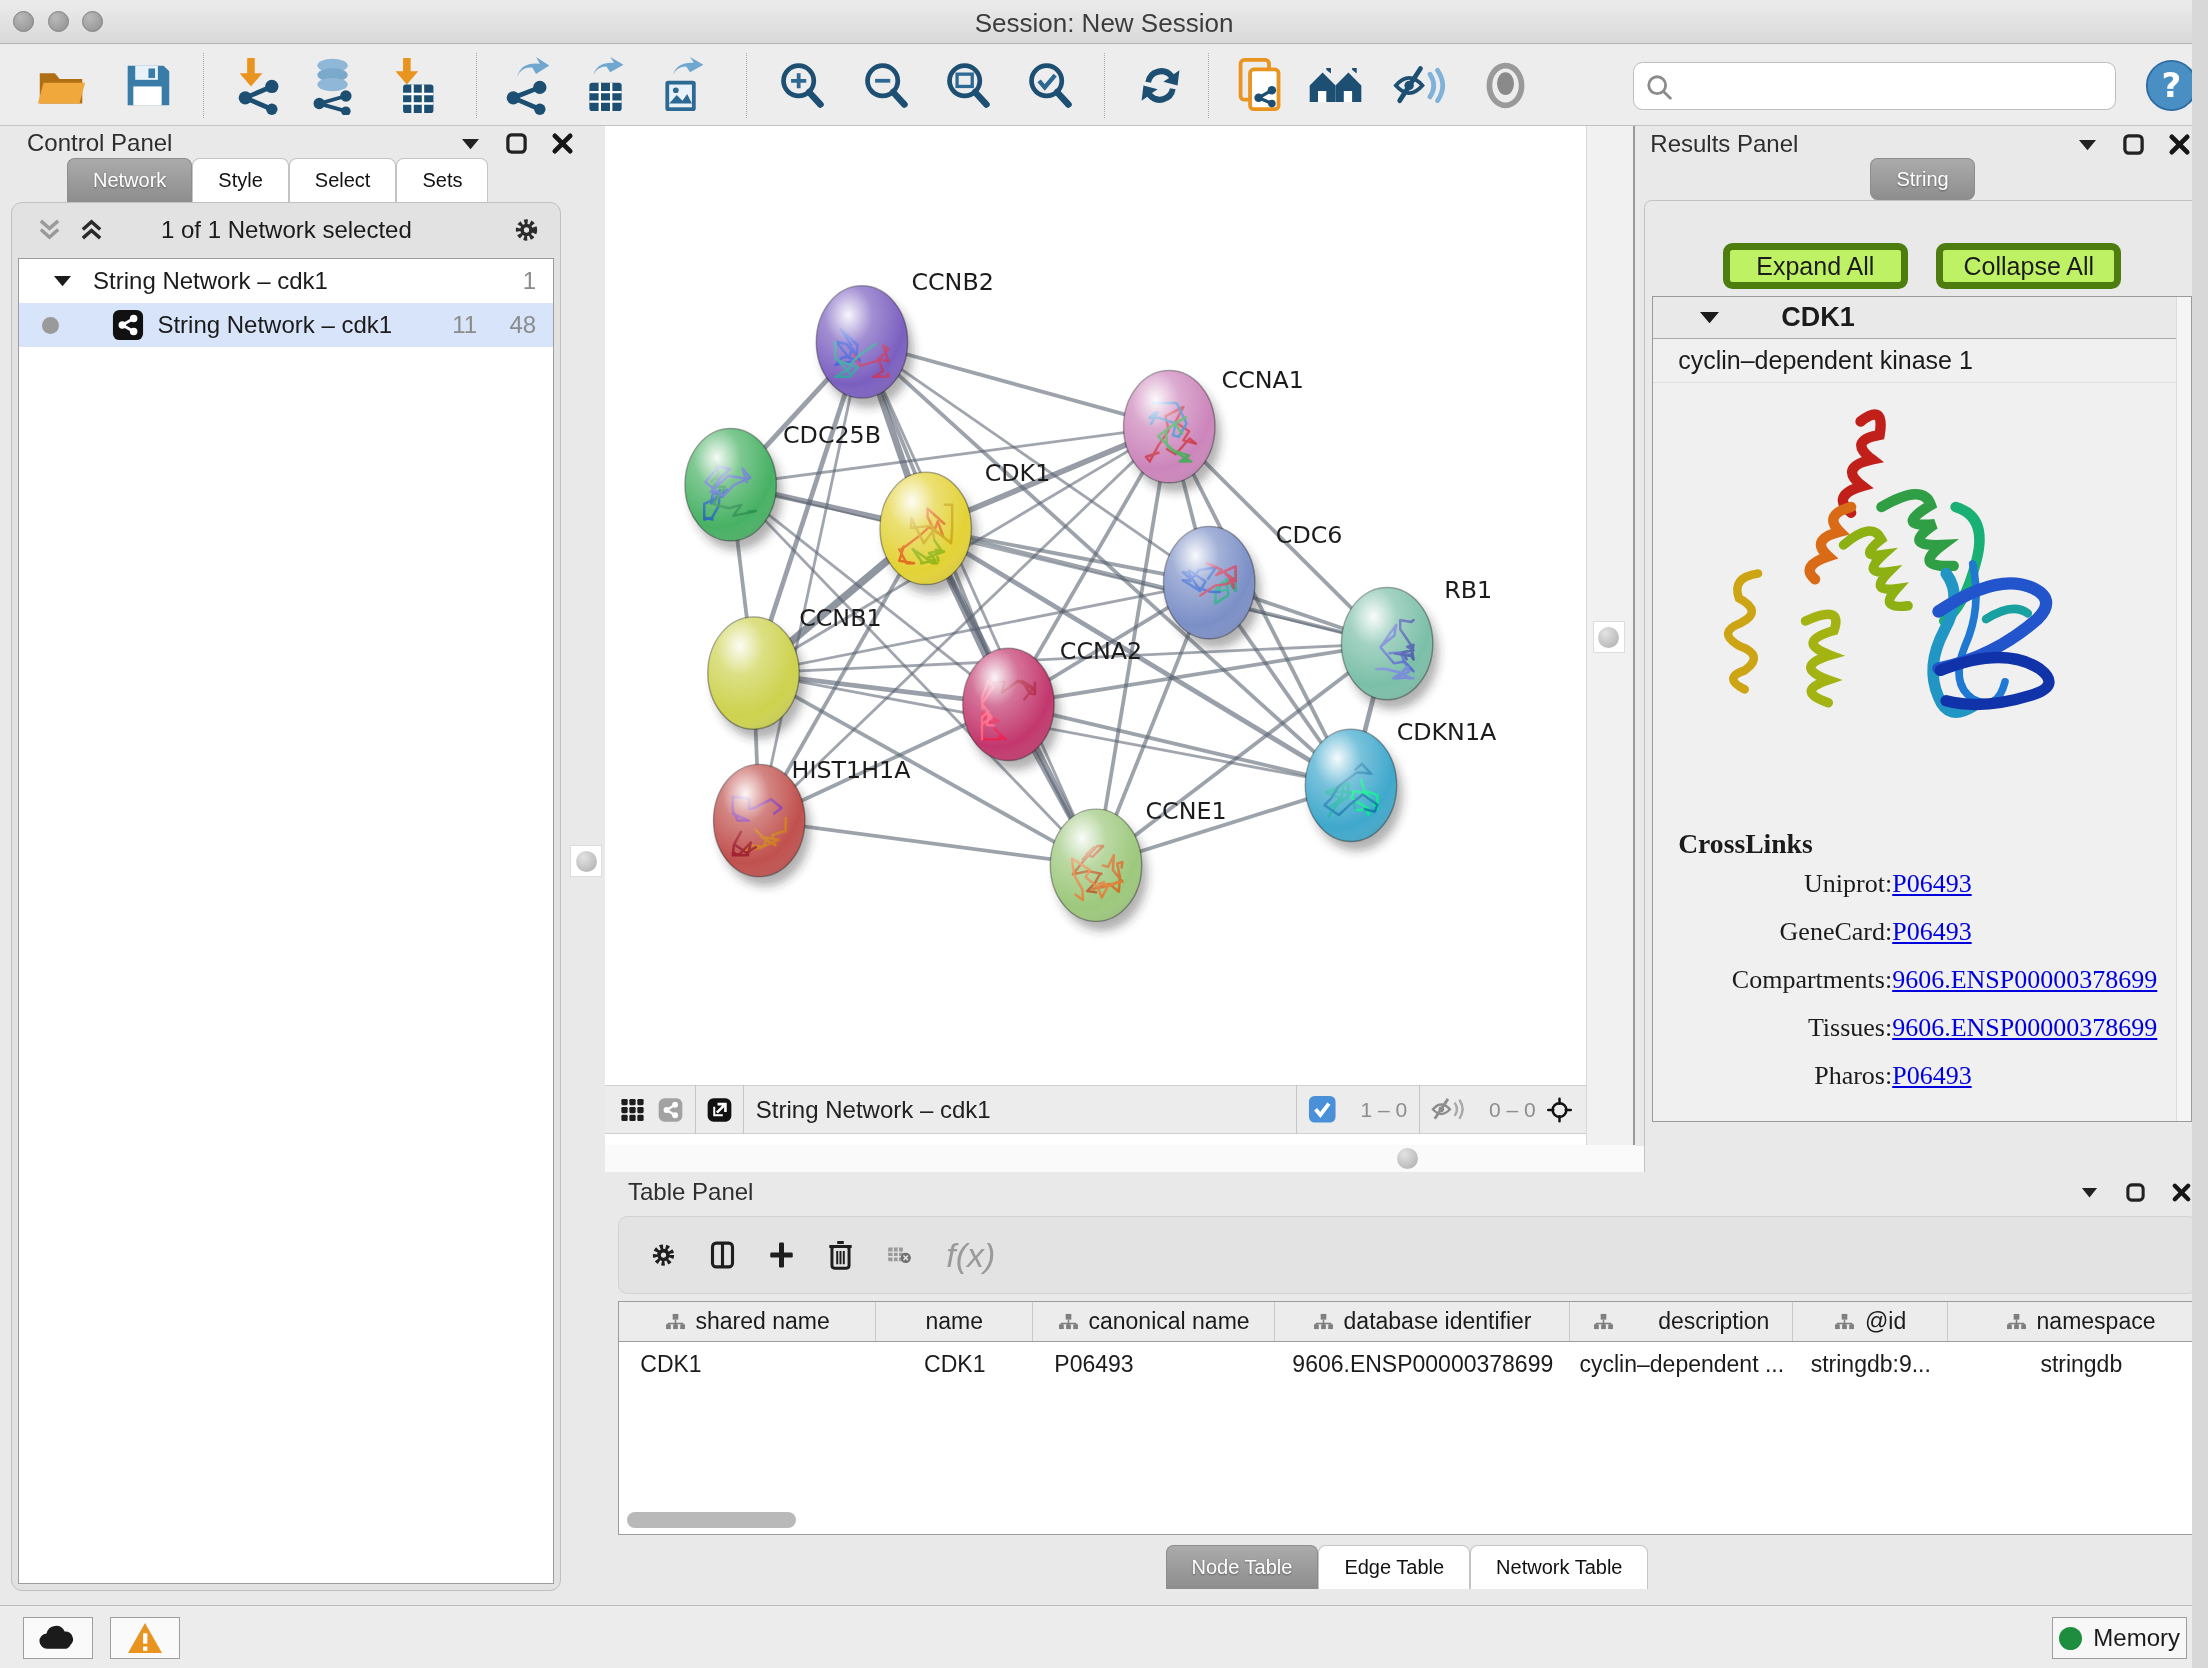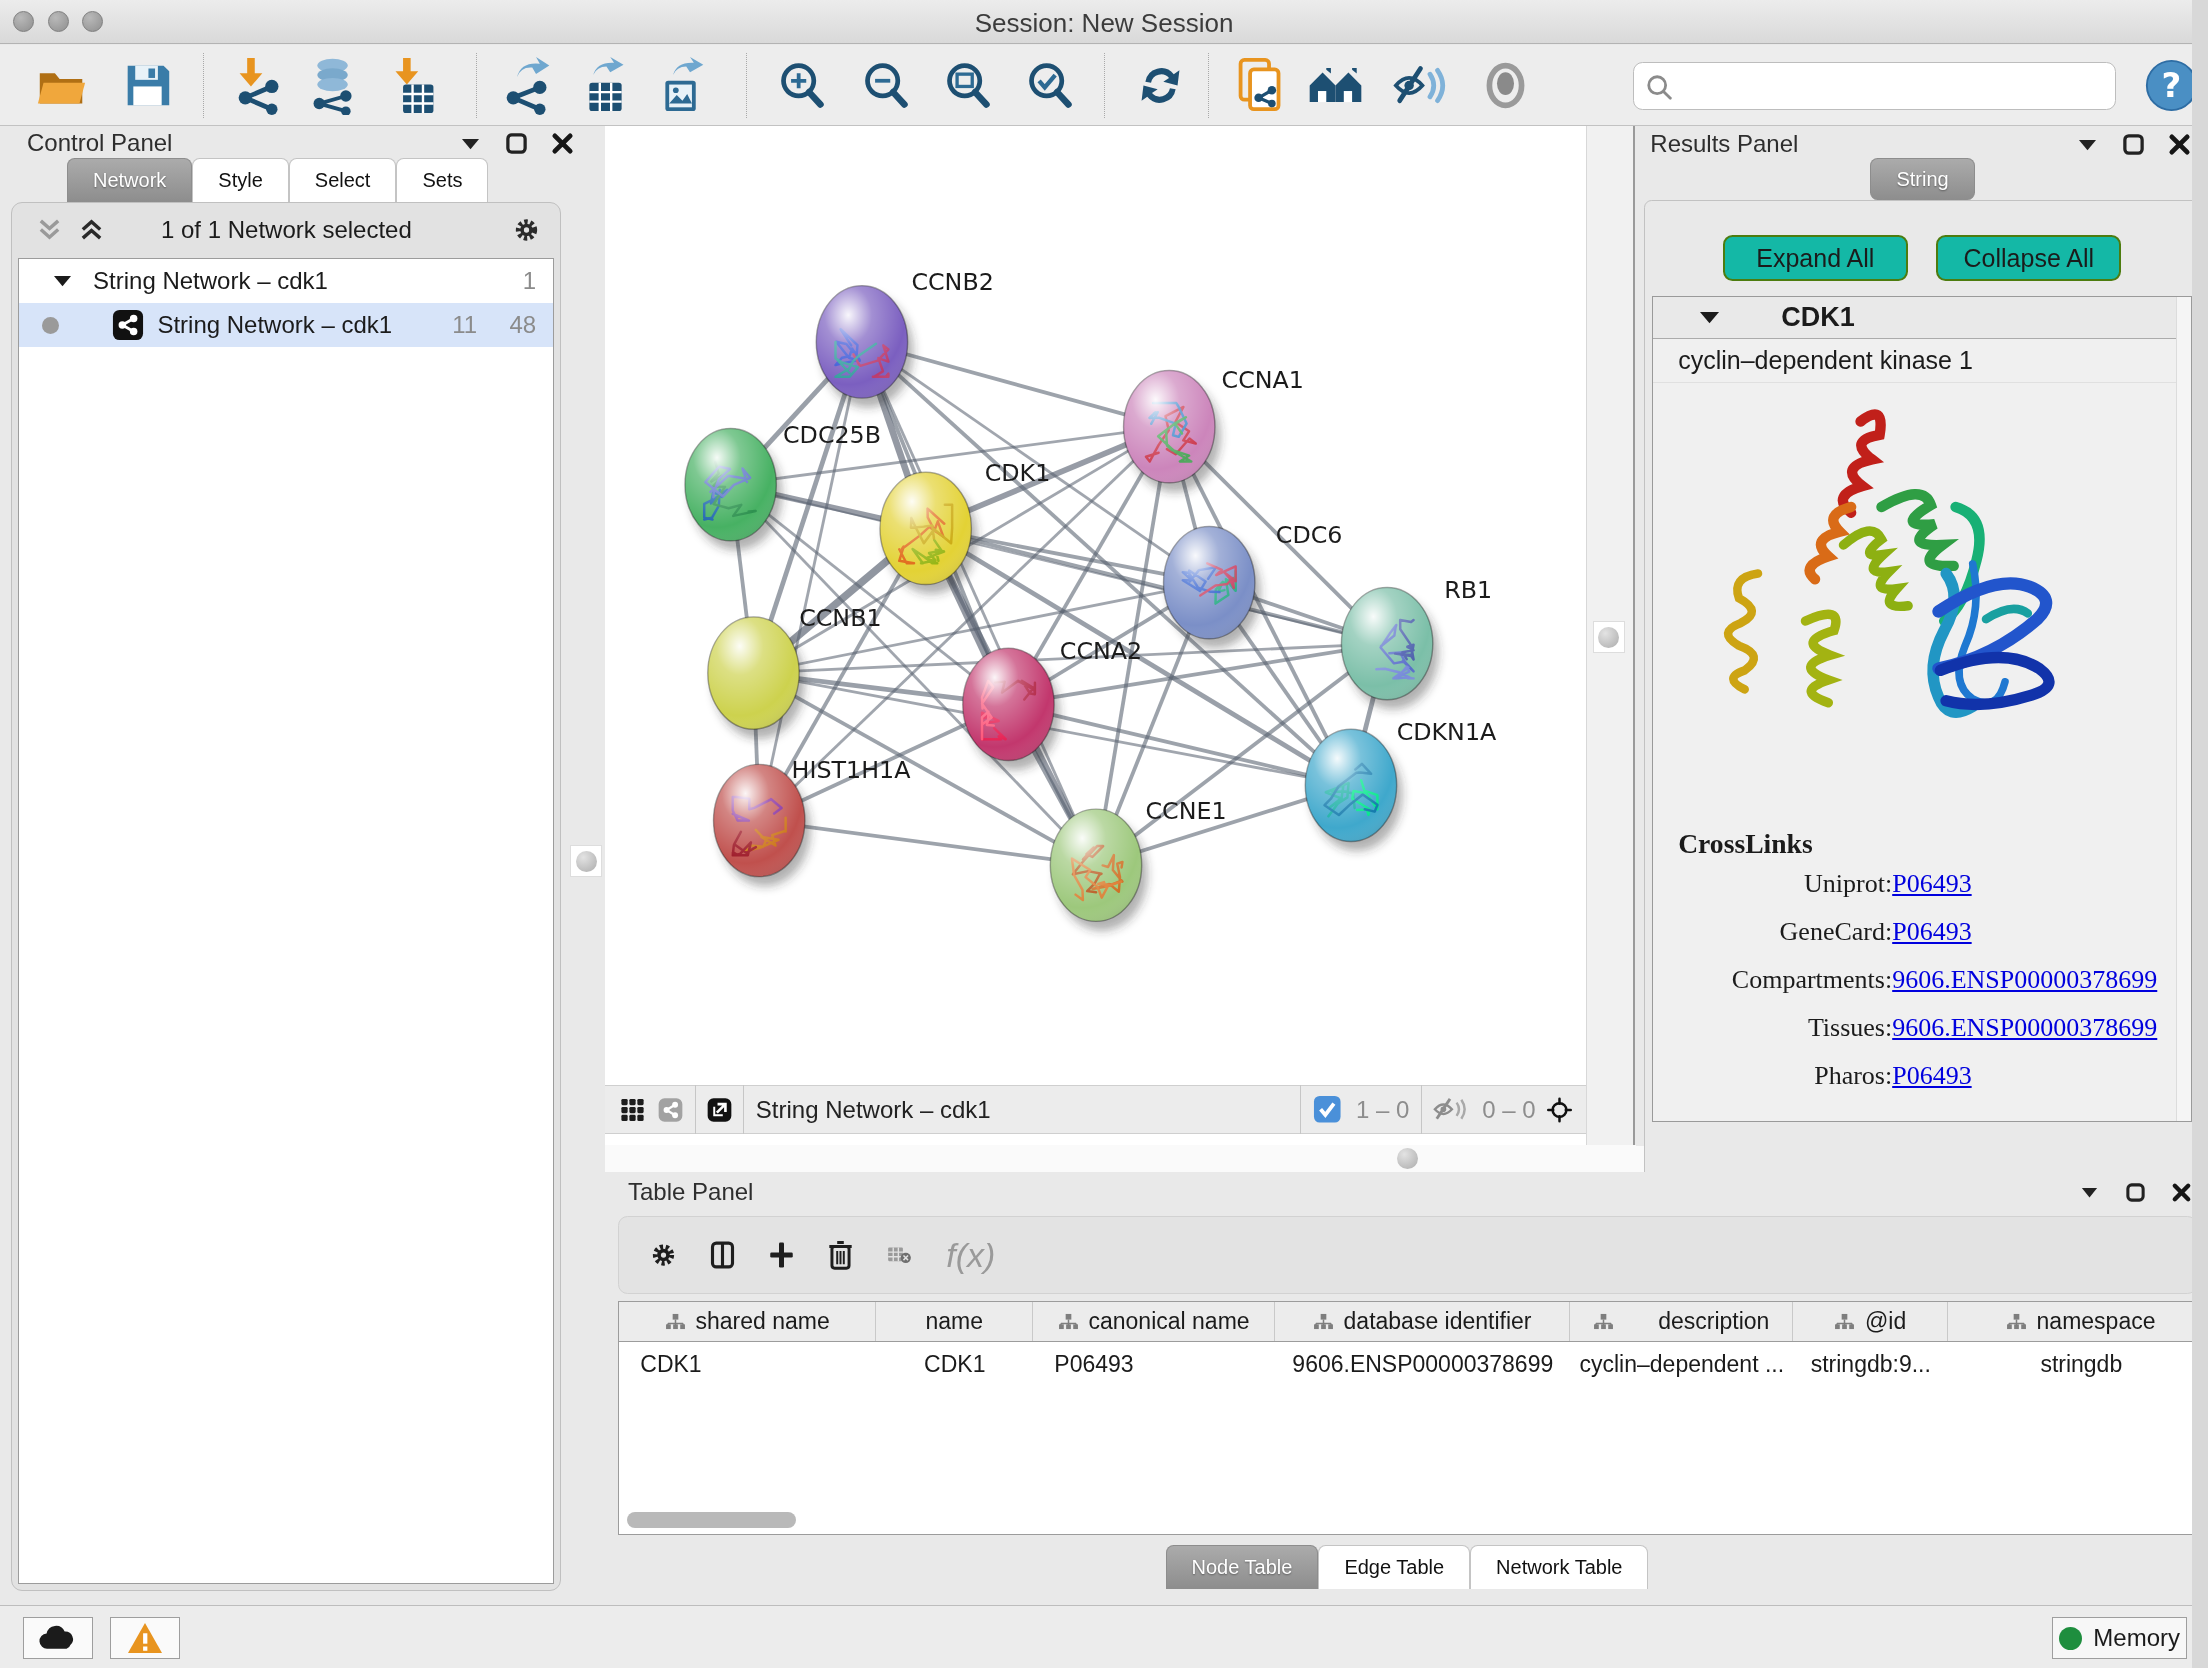--- a/index.html
+++ b/index.html
@@ -50,39 +50,39 @@
   .tree-row.selected { background:#d7e4f9; }
   .tree-count { position:absolute; color:#8b8b8b; }
   
   .netview { position:absolute; left:605px; top:126px; width:982px; height:1020px; background:#fff; }
   #graph-svg { position:absolute; left:0; top:0; }
   .net-toolbar { position:absolute; left:0; top:959px; width:982px; height:49px;
     background:#ececec; border-top:1px solid #cfcfcf; border-bottom:1px solid #cfcfcf;
     display:flex; align-items:center; }
   .nt-sep { height:49px; border-left:1px solid #c6c6c6; margin:0 11.4px; }
   .net-name { font-size:24px; color:#222; }
-  .net-counts { display:flex; align-items:center; color:#8d8d8d; font-size:24px; gap:15px; }
+  .net-counts { display:flex; align-items:center; color:#8d8d8d; font-size:21px; gap:24px; }
   
   .vsplit-l { position:absolute; left:569px; top:126px; width:36px; height:1474px; }
   .vsplit-r { position:absolute; left:1586px; top:126px; width:49px; height:1020px;
     background:#f1f1f1; border-left:1px solid #d8d8d8; border-right:2.9px double #9a9a9a; }
   .hsplit { position:absolute; left:605px; top:1145px; width:1604px; height:27px; background:#fafafa; }
   .knob { position:absolute; width:32px; height:32px; background:#fff; border:1px solid #ddd;
     display:flex; align-items:center; justify-content:center; }
   .knob i { width:21px; height:21px; border-radius:50%;
     background:radial-gradient(circle at 35% 30%, #e3e3e3, #ababab); display:block; }
   
   .results { position:absolute; left:1636px; top:126px; width:573px; height:1020px; background:#e9e9e9; }
   .res-tabwrap { position:absolute; left:0; top:32px; width:100%; display:flex; justify-content:center; }
   .res-box { position:absolute; left:7.6px; top:74px; width:557px; height:1058px;
     border:1px solid #c2c2c2; border-radius:7.6px; background:#e9e9e9; }
   .res-buttons { position:absolute; left:0; top:34px; width:100%; display:flex;
     justify-content:center; gap:28.5px; }
-  .res-btn { min-width:185px; height:46px; background:#14b8a6; border:2px solid #4d7c0f;
-    border-radius:9.5px; font-size:25px; display:flex; align-items:center; justify-content:center; }
+  .res-btn { min-width:185px; height:46px; background:#bef264; border:7px solid #4d7c0f;
+    border-radius:9.5px; font-size:25px; display:flex; align-items:center; justify-content:center;margin-top:8px; }
   .res-sub { position:absolute; left:7.6px; top:95px; width:540px; height:826px;
     border:1.9px solid #9a9a9a; background:#f0f0f0; }
   .res-entry-head { position:relative; height:42px; background:#e9e9e9;
     border-bottom:1px solid #ababab; display:flex; align-items:center; }
   .res-entry-head .gene { font-size:27px; font-weight:bold; margin-left:61px; }
   .res-desc { height:44px; display:flex; align-items:center; padding-left:25px;
     font-size:25px; border-bottom:1px solid #e0e0e0; }
   .protein-wrap { position:relative; height:439px; }
   .crosslinks { font-family:"Liberation Serif","DejaVu Serif",serif; padding-left:25px; }
   .crosslinks h3 { font-size:27.6px; margin:5.7px 0 9.5px 0; }

